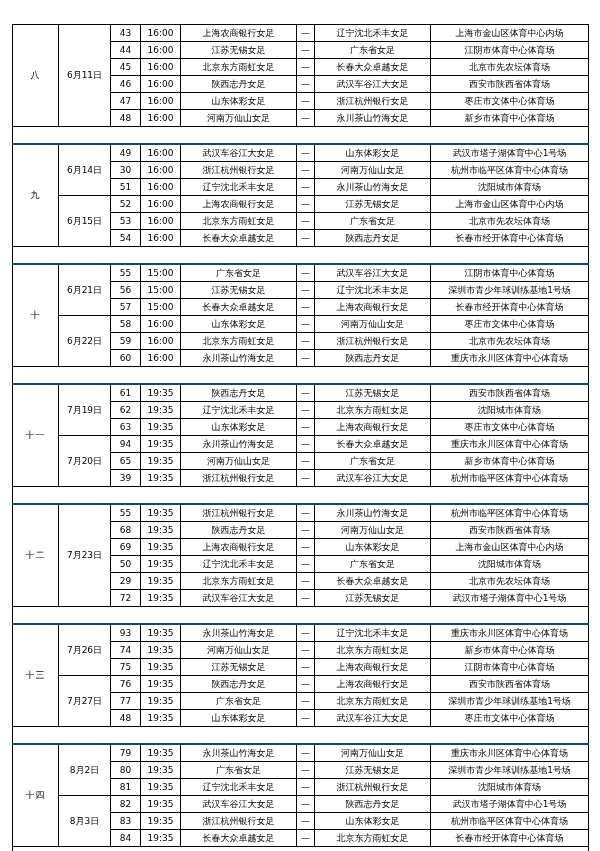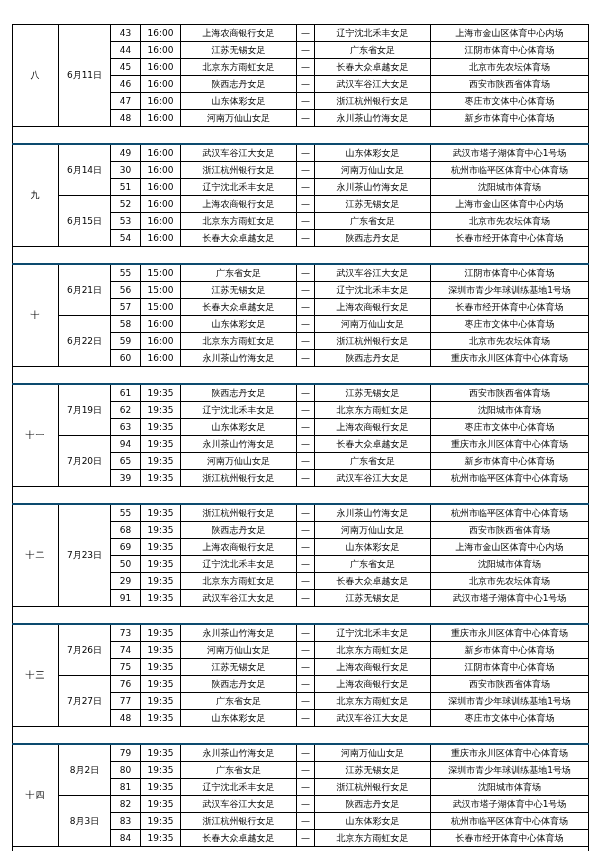--- a/index.html
+++ b/index.html
@@ -345,34 +345,34 @@
         </tr>
         <tr>
           <td class="no">29</td>
           <td class="time">19:35</td>
           <td class="home">北京东方雨虹女足</td>
           <td class="dash">—</td>
           <td class="away">长春大众卓越女足</td>
           <td class="venue">北京市先农坛体育场</td>
         </tr>
         <tr>
-          <td class="no">91</td>
+          <td class="no">72</td>
           <td class="time">19:35</td>
           <td class="home">武汉车谷江大女足</td>
           <td class="dash">—</td>
           <td class="away">江苏无锡女足</td>
           <td class="venue">武汉市塔子湖体育中心1号场</td>
         </tr>
         <tr class="spacer-row">
           <td colspan="8"></td>
         </tr>
         <tr class="group-start">
           <td class="round" rowspan="6">十三</td>
           <td class="date" rowspan="3">7月26日</td>
-          <td class="no">73</td>
+          <td class="no">93</td>
           <td class="time">19:35</td>
           <td class="home">永川茶山竹海女足</td>
           <td class="dash">—</td>
           <td class="away">辽宁沈北禾丰女足</td>
           <td class="venue">重庆市永川区体育中心体育场</td>
         </tr>
         <tr>
           <td class="no">74</td>
           <td class="time">19:35</td>
           <td class="home">河南万仙山女足</td>

